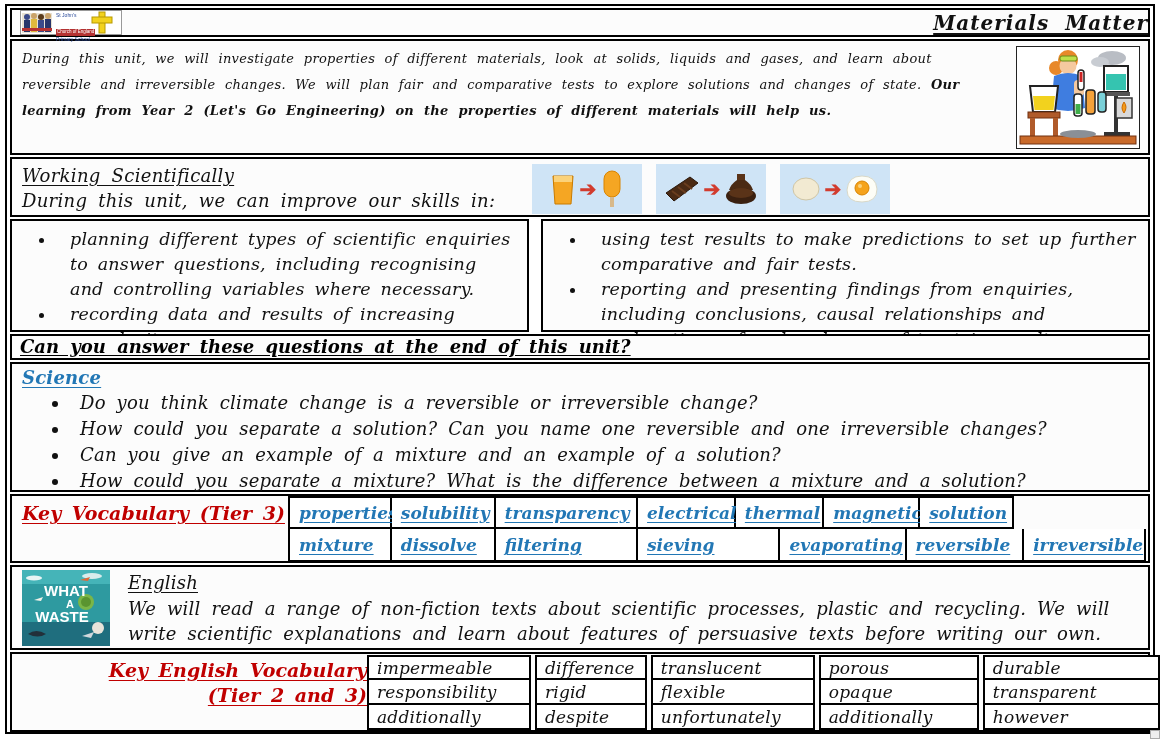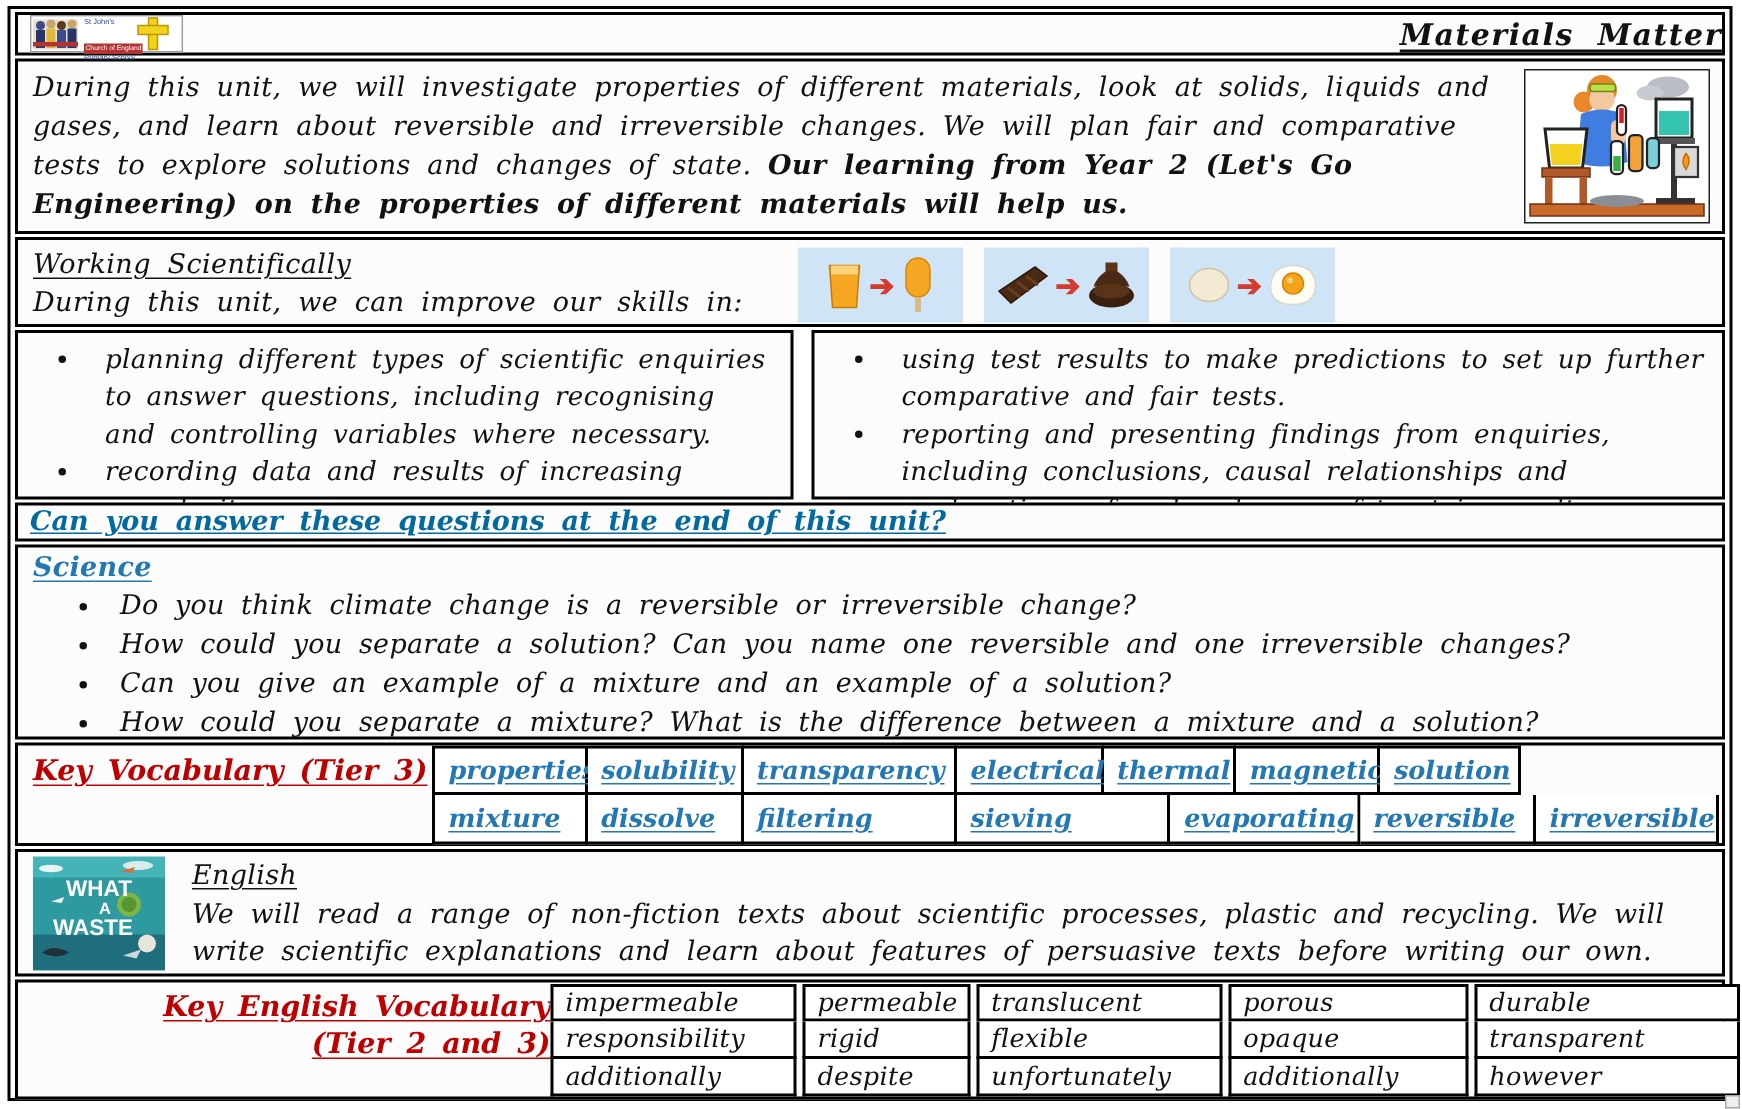--- a/index.html
+++ b/index.html
@@ -26,21 +26,21 @@
   .sec-header { height: 31px; display: flex; align-items: center; position: relative; }
   .logo-box { margin-left: 8px; width: 102px; height: 25px; border: 1px solid #999; background:#fff;
               display:flex; align-items:center; }
   .page-title {
     position: absolute; left: 0; right: 0; text-align: right;
     font-weight: bold; font-size: 20px; letter-spacing: 1px; word-spacing: 8px;
     text-decoration: underline; text-underline-offset: 3px;
   }
 
   
-  .sec-intro { height: 117px; padding: 5px 8px 4px 10px; font-size: 18px; line-height: 26px;
+  .sec-intro { height: 117px; padding: 5px 8px 4px 10px; font-size: 13px; line-height: 26px;
                word-spacing: 5px; letter-spacing: .3px; }
   .intro-img { float: right; width: 124px; height: 103px; margin-left: 8px; margin-top: 0px; }
   .bold { font-weight: bold; }
 
   
   .sec-wshead { height: 60px; display: flex; padding: 4px 8px 2px 10px; font-size: 18px;
                 word-spacing: 5px; letter-spacing: .3px; }
   .ws-text { width: 510px; line-height: 25px; }
   .uline { text-decoration: underline; text-underline-offset: 3px; }
   .ws-images { flex: 1; display: flex; gap: 14px; align-items: center; padding-top: 2px; }
@@ -51,21 +51,21 @@
   .ws-cols { height: 113px; display: flex; gap: 12px; border: none; background: transparent; }
   .ws-col { border: 2px solid #000; background:#fcfcfc; padding: 6px 10px 2px 14px;
             font-size: 17.5px; line-height: 25px; word-spacing: 4px; letter-spacing: .2px; }
   .ws-col.left { width: 519px; }
   .ws-col.right { flex: 1; }
   .ws-col ul, .sec-science ul { list-style: disc; padding-left: 30px; }
   .ws-col li { padding-left: 14px; }
 
   
   .sec-pink { height: 29px; padding: 0 8px; font-size: 18px; line-height: 22px;
-              color: #0369a1; font-weight: bold; word-spacing: 5px; }
+              color: #000000; font-weight: bold; word-spacing: 5px; }
   .sec-pink span { text-decoration: underline; text-underline-offset: 2px; }
 
   
   .sec-science { height: 130px; padding: 3px 8px 2px 10px; font-size: 18px; word-spacing: 5px; letter-spacing:.2px; }
   .science-head { color: #2277b5; font-weight: bold; text-decoration: underline;
                   text-underline-offset: 3px; margin-bottom: 2px; }
   .sec-science ul { padding-left: 48px; }
   .sec-science li { line-height: 26px; padding-left: 10px; }
 
   
@@ -334,21 +334,21 @@
       </div>
     </div>
 
     <div class="sec sec-engvocab">
       <div class="engvocab-head">
         <div>Key English Vocabulary</div><br>
         <div>(Tier 2 and 3)</div>
       </div>
       <div class="eng-grid">
         <div class="ecell">impermeable</div>
-        <div class="ecell">permeable</div>
+        <div class="ecell">difference</div>
         <div class="ecell">translucent</div>
         <div class="ecell">porous</div>
         <div class="ecell">durable</div>
         <div class="ecell">responsibility</div>
         <div class="ecell">rigid</div>
         <div class="ecell">flexible</div>
         <div class="ecell">opaque</div>
         <div class="ecell">transparent</div>
         <div class="ecell">additionally</div>
         <div class="ecell">despite</div>

